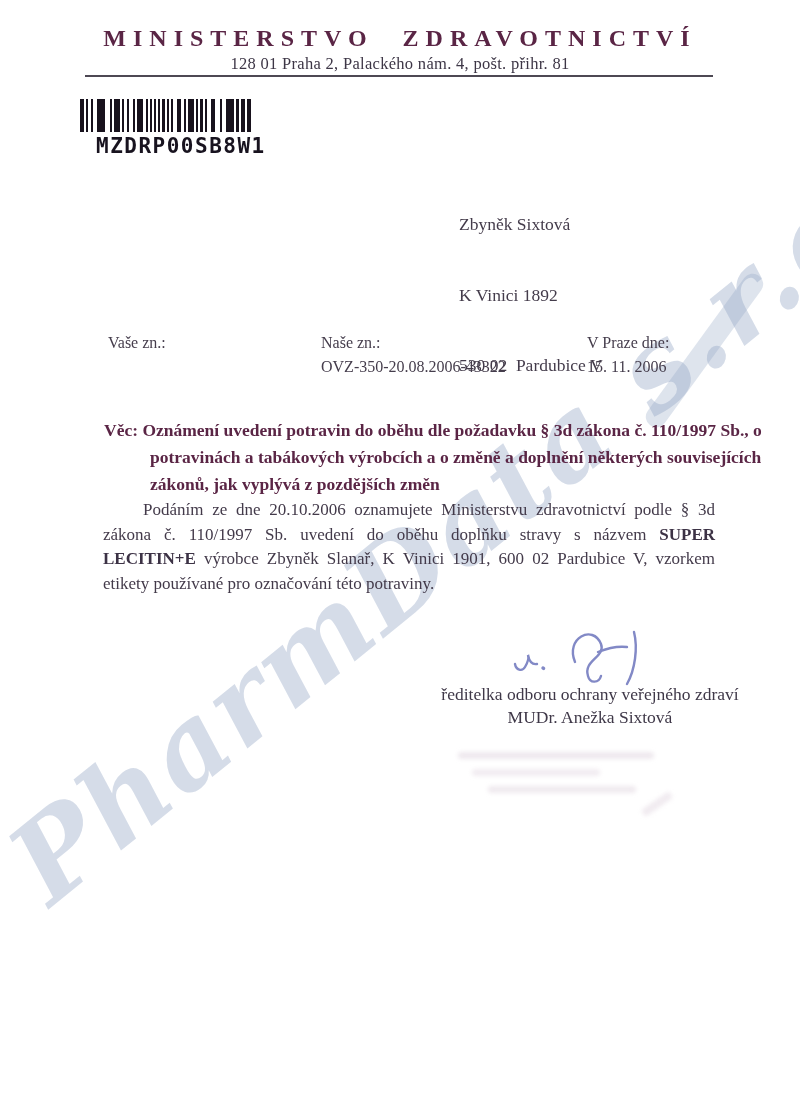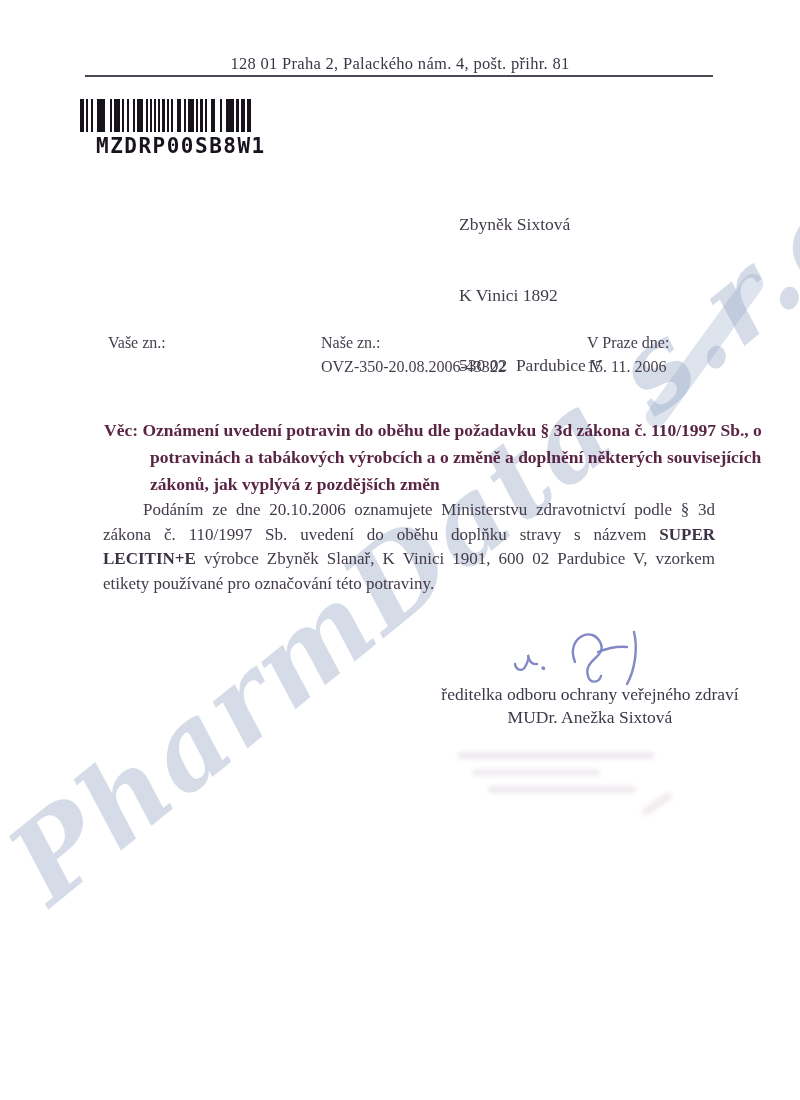--- a/index.html
+++ b/index.html
@@ -88,20 +88,21 @@
     background:#e2d7e1;transform:rotate(-35deg);}
 </style>
 </head>
 <body>
 
 <div class="page">
 
   <div class="watermark">PharmData s.r.o.</div>
   <div class="watermark-slash"></div>
 
+  <div class="title">MINISTERSTVO ZDRAVOTNICTVÍ</div>
   <div class="address">128 01 Praha 2, Palackého nám. 4, pošt. přihr. 81</div>
   <div class="rule"></div>
 
   <div class="barcode-block">
     <div class="barcode-bars">
         <div class="bar" style="width: 4.24691px;"></div>
         <div class="gap" style="width: 2.12346px;"></div>
         <div class="bar" style="width: 2.12346px;"></div>
         <div class="gap" style="width: 2.12346px;"></div>
         <div class="bar" style="width: 2.12346px;"></div>

